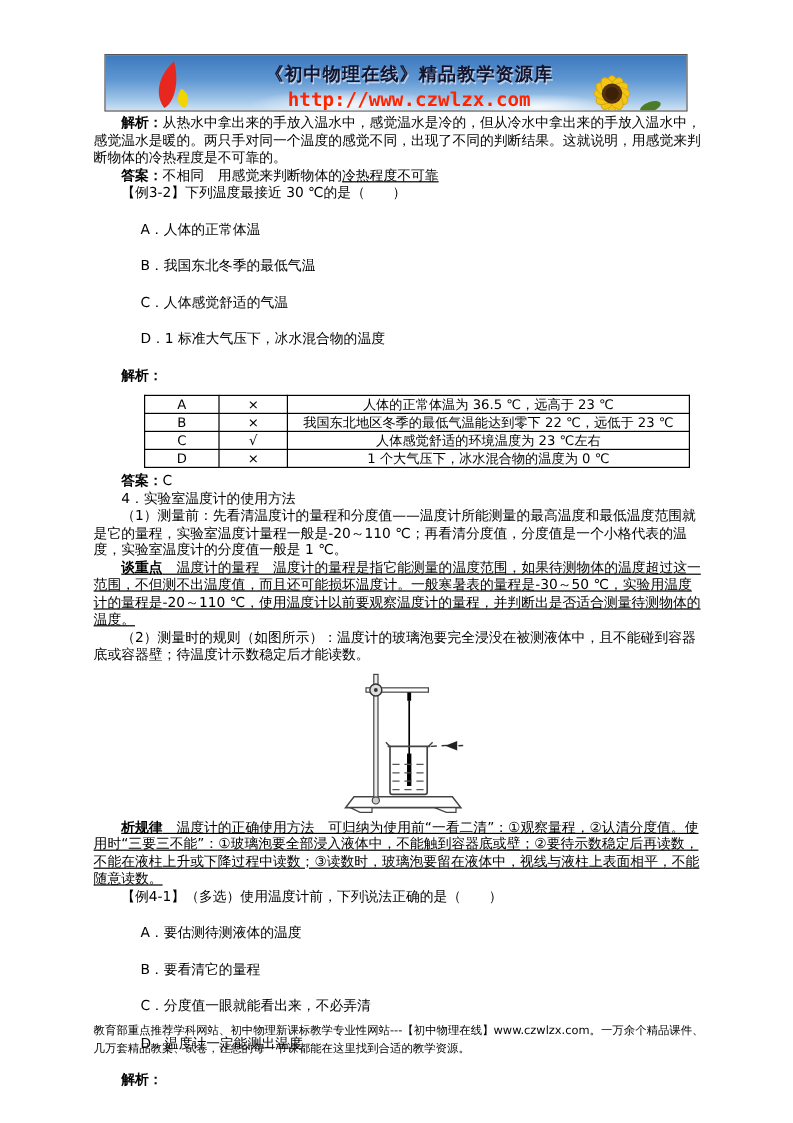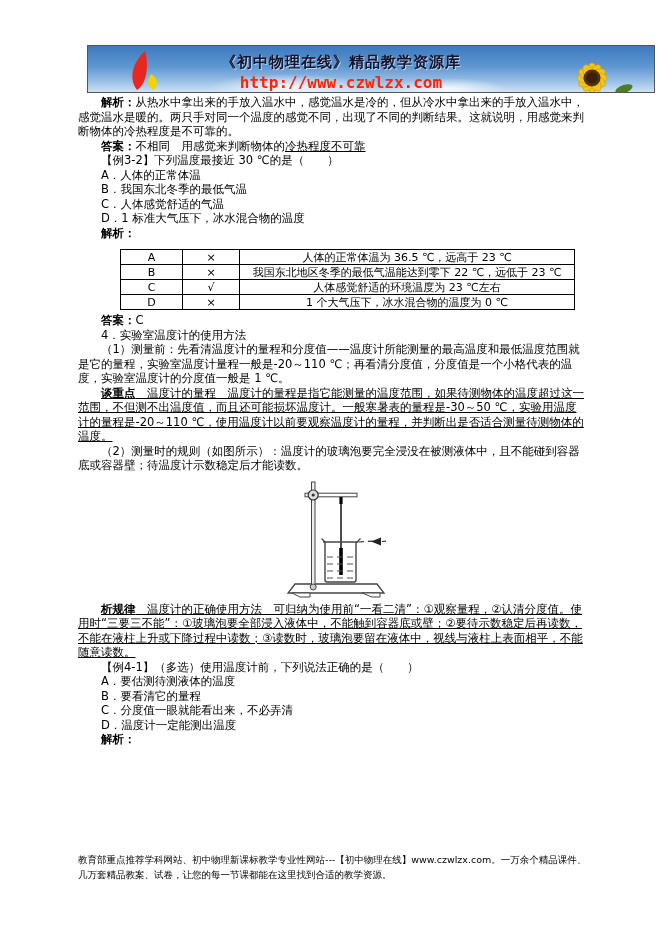--- a/index.html
+++ b/index.html
@@ -3,21 +3,21 @@
 <meta charset="utf-8">
 <style>
   html,body{margin:0;padding:0;background:#ffffff;}
   .page{
     position:relative;width:661px;height:936px;background:#ffffff;
     font-family:"DejaVu Sans","Liberation Sans",sans-serif;
     color:#000;overflow:hidden;
   }
   
   .banner{
-    position:absolute;left:87px;top:45px;width:568px;height:48px;
+    position:absolute;left:87px;top:45px;width:486px;height:48px;
     background:linear-gradient(180deg,#3d79bd 0%,#5f97d2 45%,#9fc4e8 80%,#cfe2f4 100%);
     border:1px solid #555;box-sizing:border-box;overflow:hidden;
   }
   .cloud{position:absolute;border-radius:50%;
     background:radial-gradient(ellipse at center,rgba(255,255,255,.85) 0%,rgba(255,255,255,0) 70%);}
   .cloud.c1{left:120px;top:28px;width:160px;height:26px;}
   .cloud.c2{left:300px;top:32px;width:120px;height:22px;}
   .banner-logo{position:absolute;left:36px;top:3px;}
   .banner-title{
     position:absolute;left:98px;top:7px;width:310px;text-align:center;
@@ -29,21 +29,21 @@
     font-family:"DejaVu Sans Mono","Liberation Mono",monospace;
     font-weight:bold;font-size:16px;color:#ff2400;white-space:nowrap;
   }
   .banner-flower{position:absolute;right:0;top:0;}
   
   .content{
     position:absolute;left:78px;top:95px;width:508px;
     font-size:11.5px;line-height:14.5px;
   }
   .content p{margin:0;text-indent:2em;}
-  .content .opt{margin:0;padding-left:2em;text-indent:0;}
+  .content .opt{margin:16px;padding-left:2em;text-indent:0;}
   b.lbl{font-weight:bold;}
   .u{text-decoration:underline;}
   
   table.ans{
     border-collapse:collapse;margin:9px 0 3px 42px;
     font-size:11px;line-height:13px;
   }
   table.ans td{
     border:1px solid #000;height:14px;padding:0 3px;text-align:center;
     white-space:nowrap;

